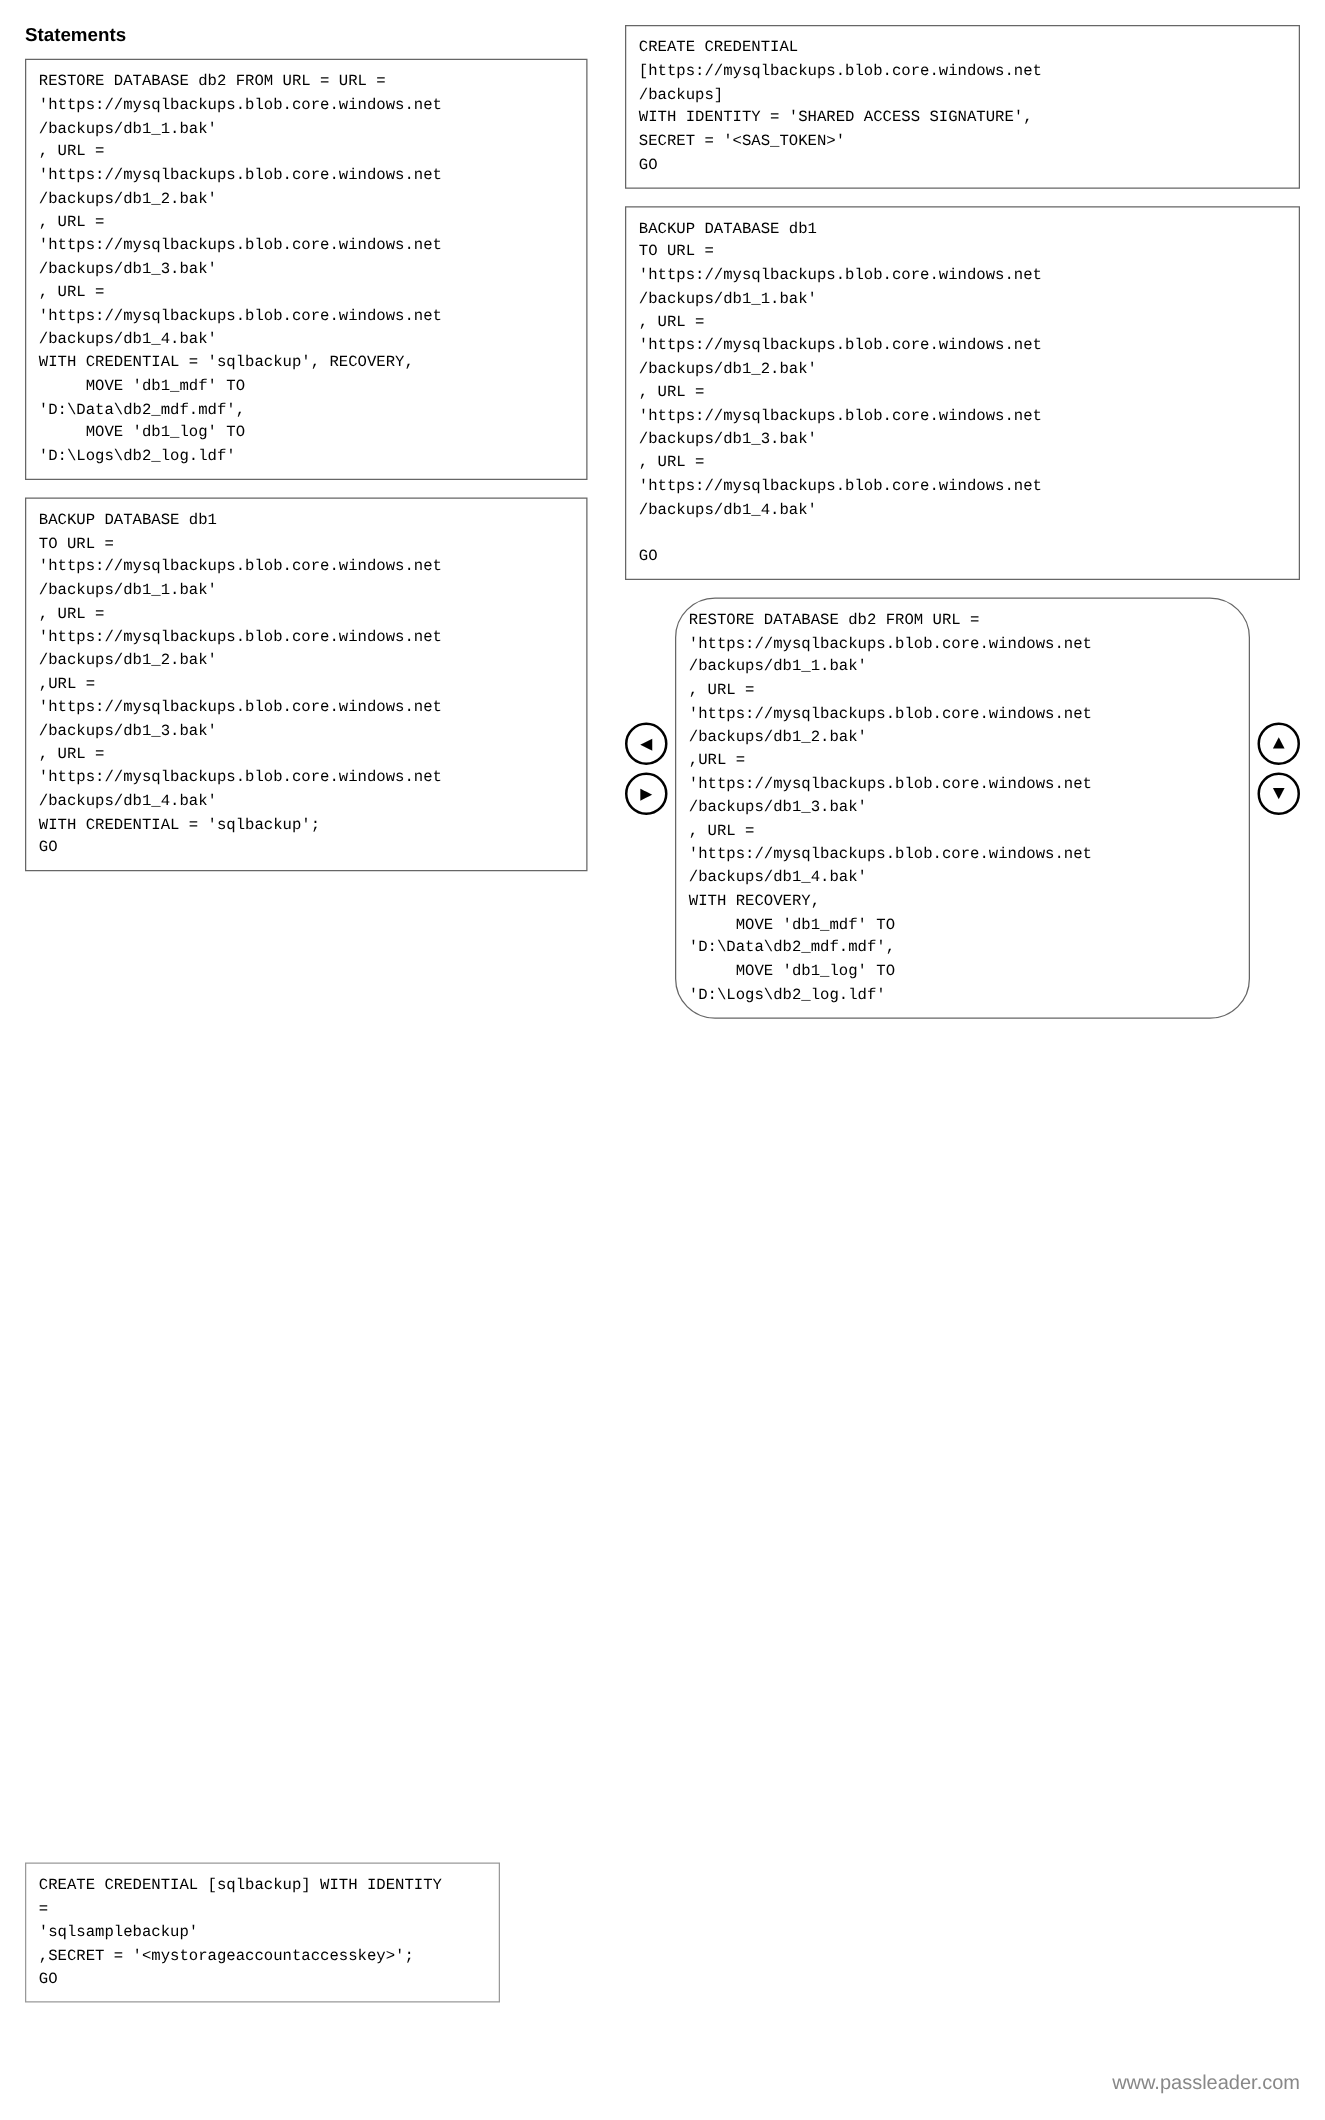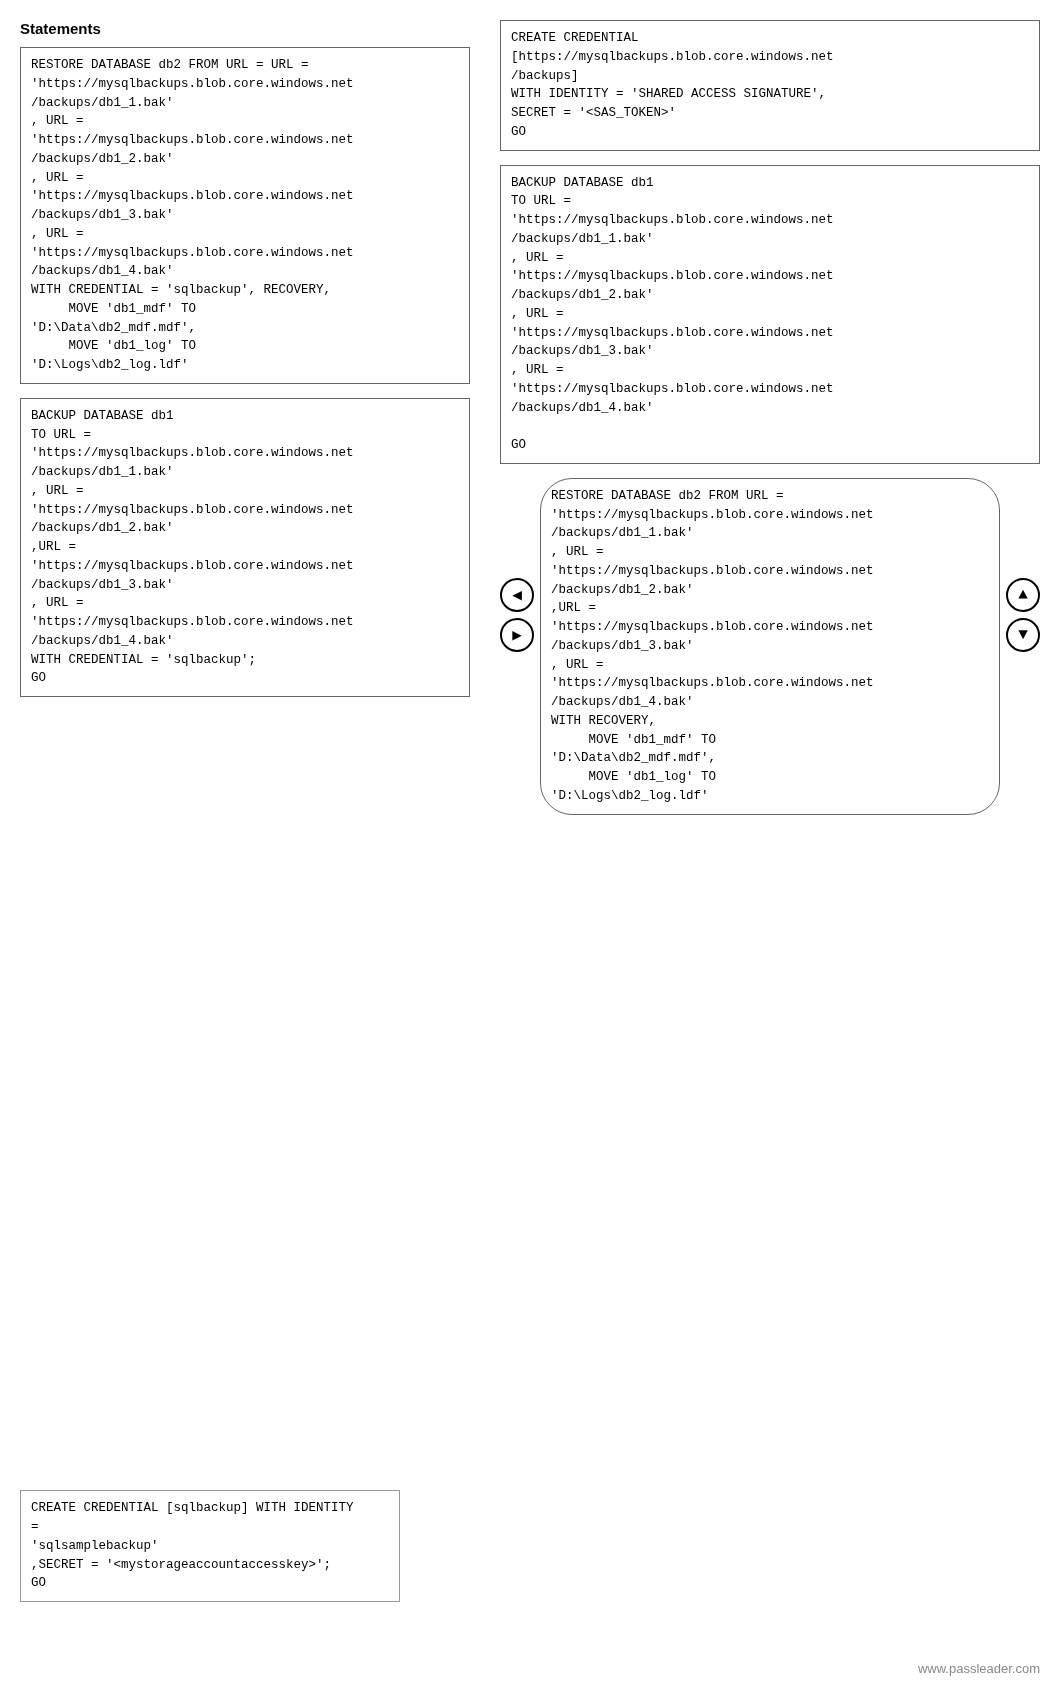--- a/index.html
+++ b/index.html
@@ -82,21 +82,21 @@
       position: absolute;
       bottom: 80px;
       left: 20px;
       width: 380px;
     }
     .watermark {
       position: absolute;
       bottom: 20px;
       right: 20px;
       font-family: Arial, sans-serif;
-      font-size: 13px;
+      font-size: 16px;
       color: #888;
     }
     .answer-area-wrapper {
       display: flex;
       align-items: flex-start;
     }
   </style>
 </head>
 <body>
 

